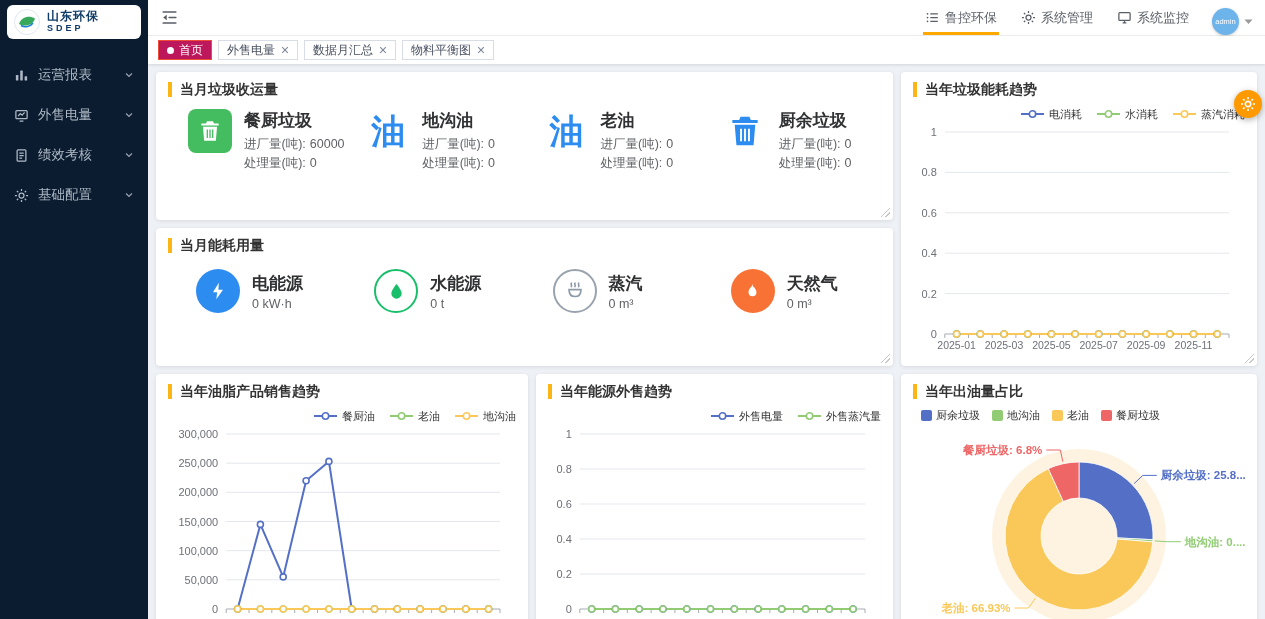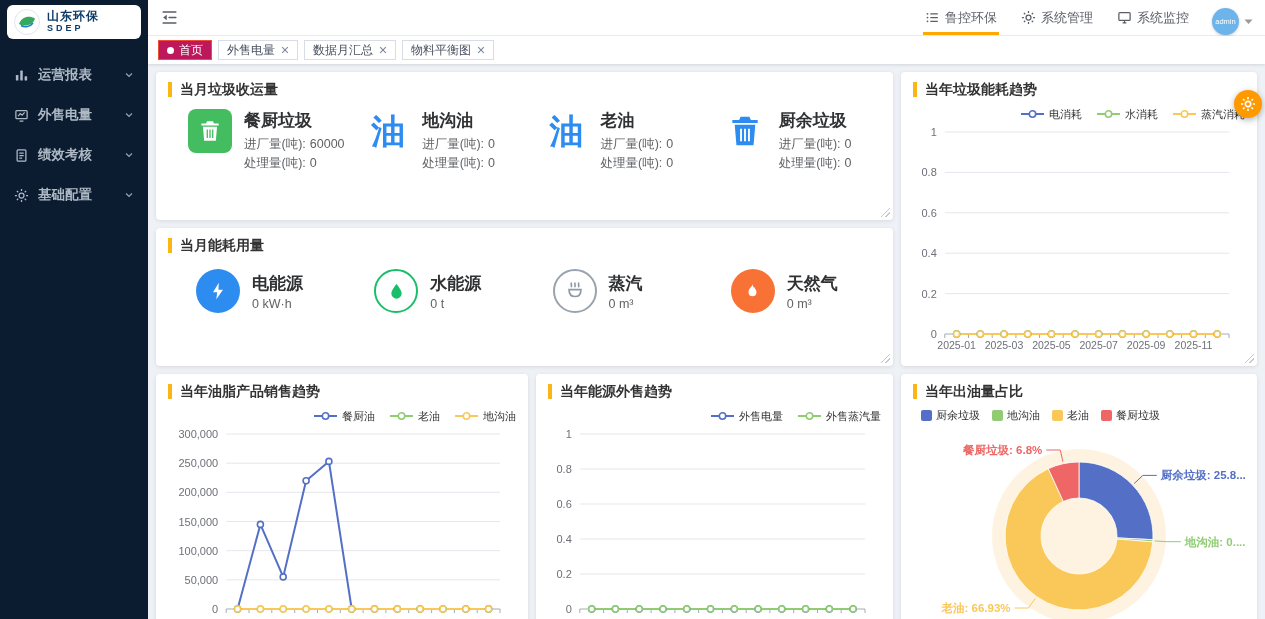--- a/index.html
+++ b/index.html
@@ -8,21 +8,21 @@
 svg{display:block;}
 svg text{font-family:"Liberation Sans","DejaVu Sans",sans-serif;}
 .app{display:flex;width:100%;height:100%;}
 
 .sidebar{width:148px;background:#0c1c30;flex-shrink:0;display:flex;flex-direction:column;}
 .logo{margin:5px 7px 10px;background:#fff;border-radius:6px;padding:4px 7px;display:flex;align-items:center;gap:7px;}
 .logo-texts{line-height:1.1;}
 .logo-title{font-size:12px;font-weight:bold;color:#0d3a66;letter-spacing:1px;}
 .logo-sub{font-size:9px;letter-spacing:3px;color:#0d3a66;font-weight:bold;}
 .menu{margin-top:6px;}
-.menu-item{height:40px;display:flex;align-items:center;gap:9px;padding:0 14px;color:#aeb9c6;font-size:13.5px;cursor:pointer;font-weight:bold;}
+.menu-item{height:40px;display:flex;align-items:center;gap:9px;padding:0 14px;color:#aeb9c6;font-size:13.5px;cursor:pointer;}
 .mi-icon{width:15px;height:15px;display:flex;align-items:center;}
 .mi-arrow{margin-left:auto;opacity:.85;display:flex;}
 
 .main{flex:1;display:flex;flex-direction:column;min-width:0;}
 .topbar{height:36px;background:#fff;display:flex;align-items:center;padding-left:12px;flex-shrink:0;border-bottom:1px solid #f0f0f0;}
 .fold{width:20px;height:20px;display:flex;cursor:pointer;}
 .topnav{margin-left:auto;display:flex;align-items:flex-end;height:100%;gap:2px;padding-right:2px;}
 .topnav-item{display:flex;align-items:center;gap:5px;height:100%;padding:0 11px;font-size:13px;color:#5a5e66;cursor:pointer;position:relative;}
 .topnav-item.active::after{content:"";position:absolute;left:9px;right:9px;bottom:0;height:3px;background:#ffa800;}
 .ti-icon{display:flex;}

